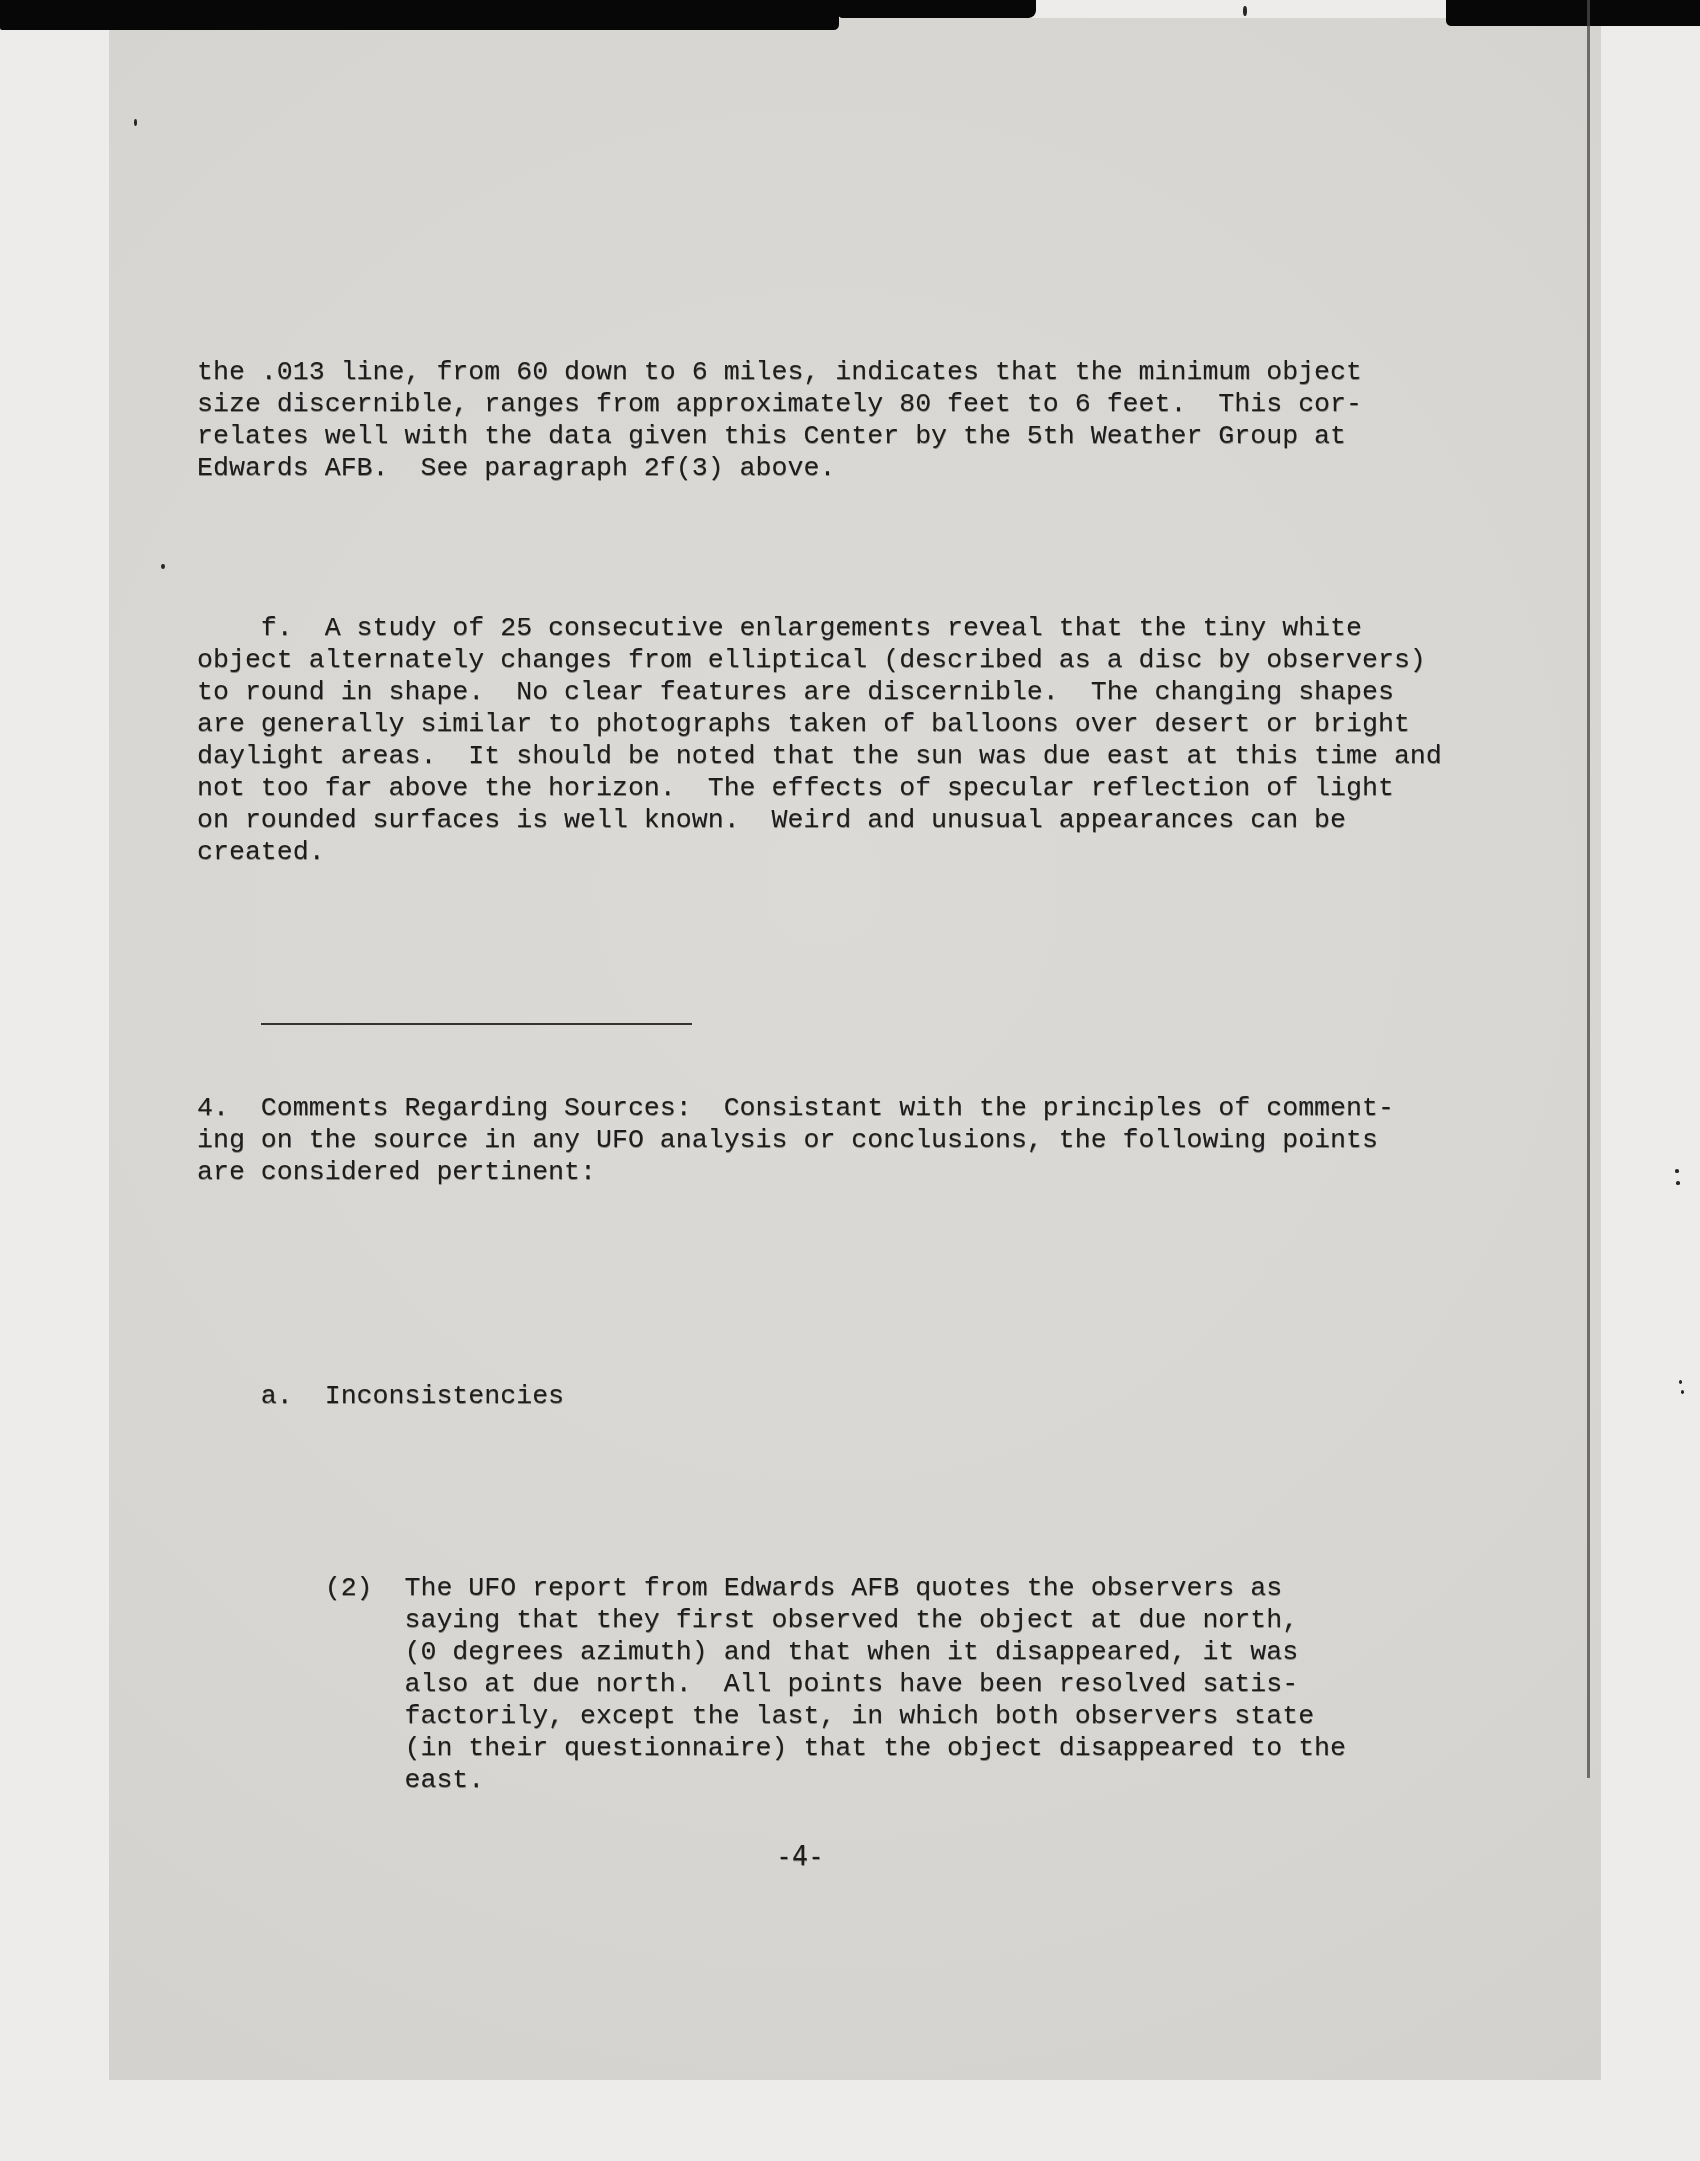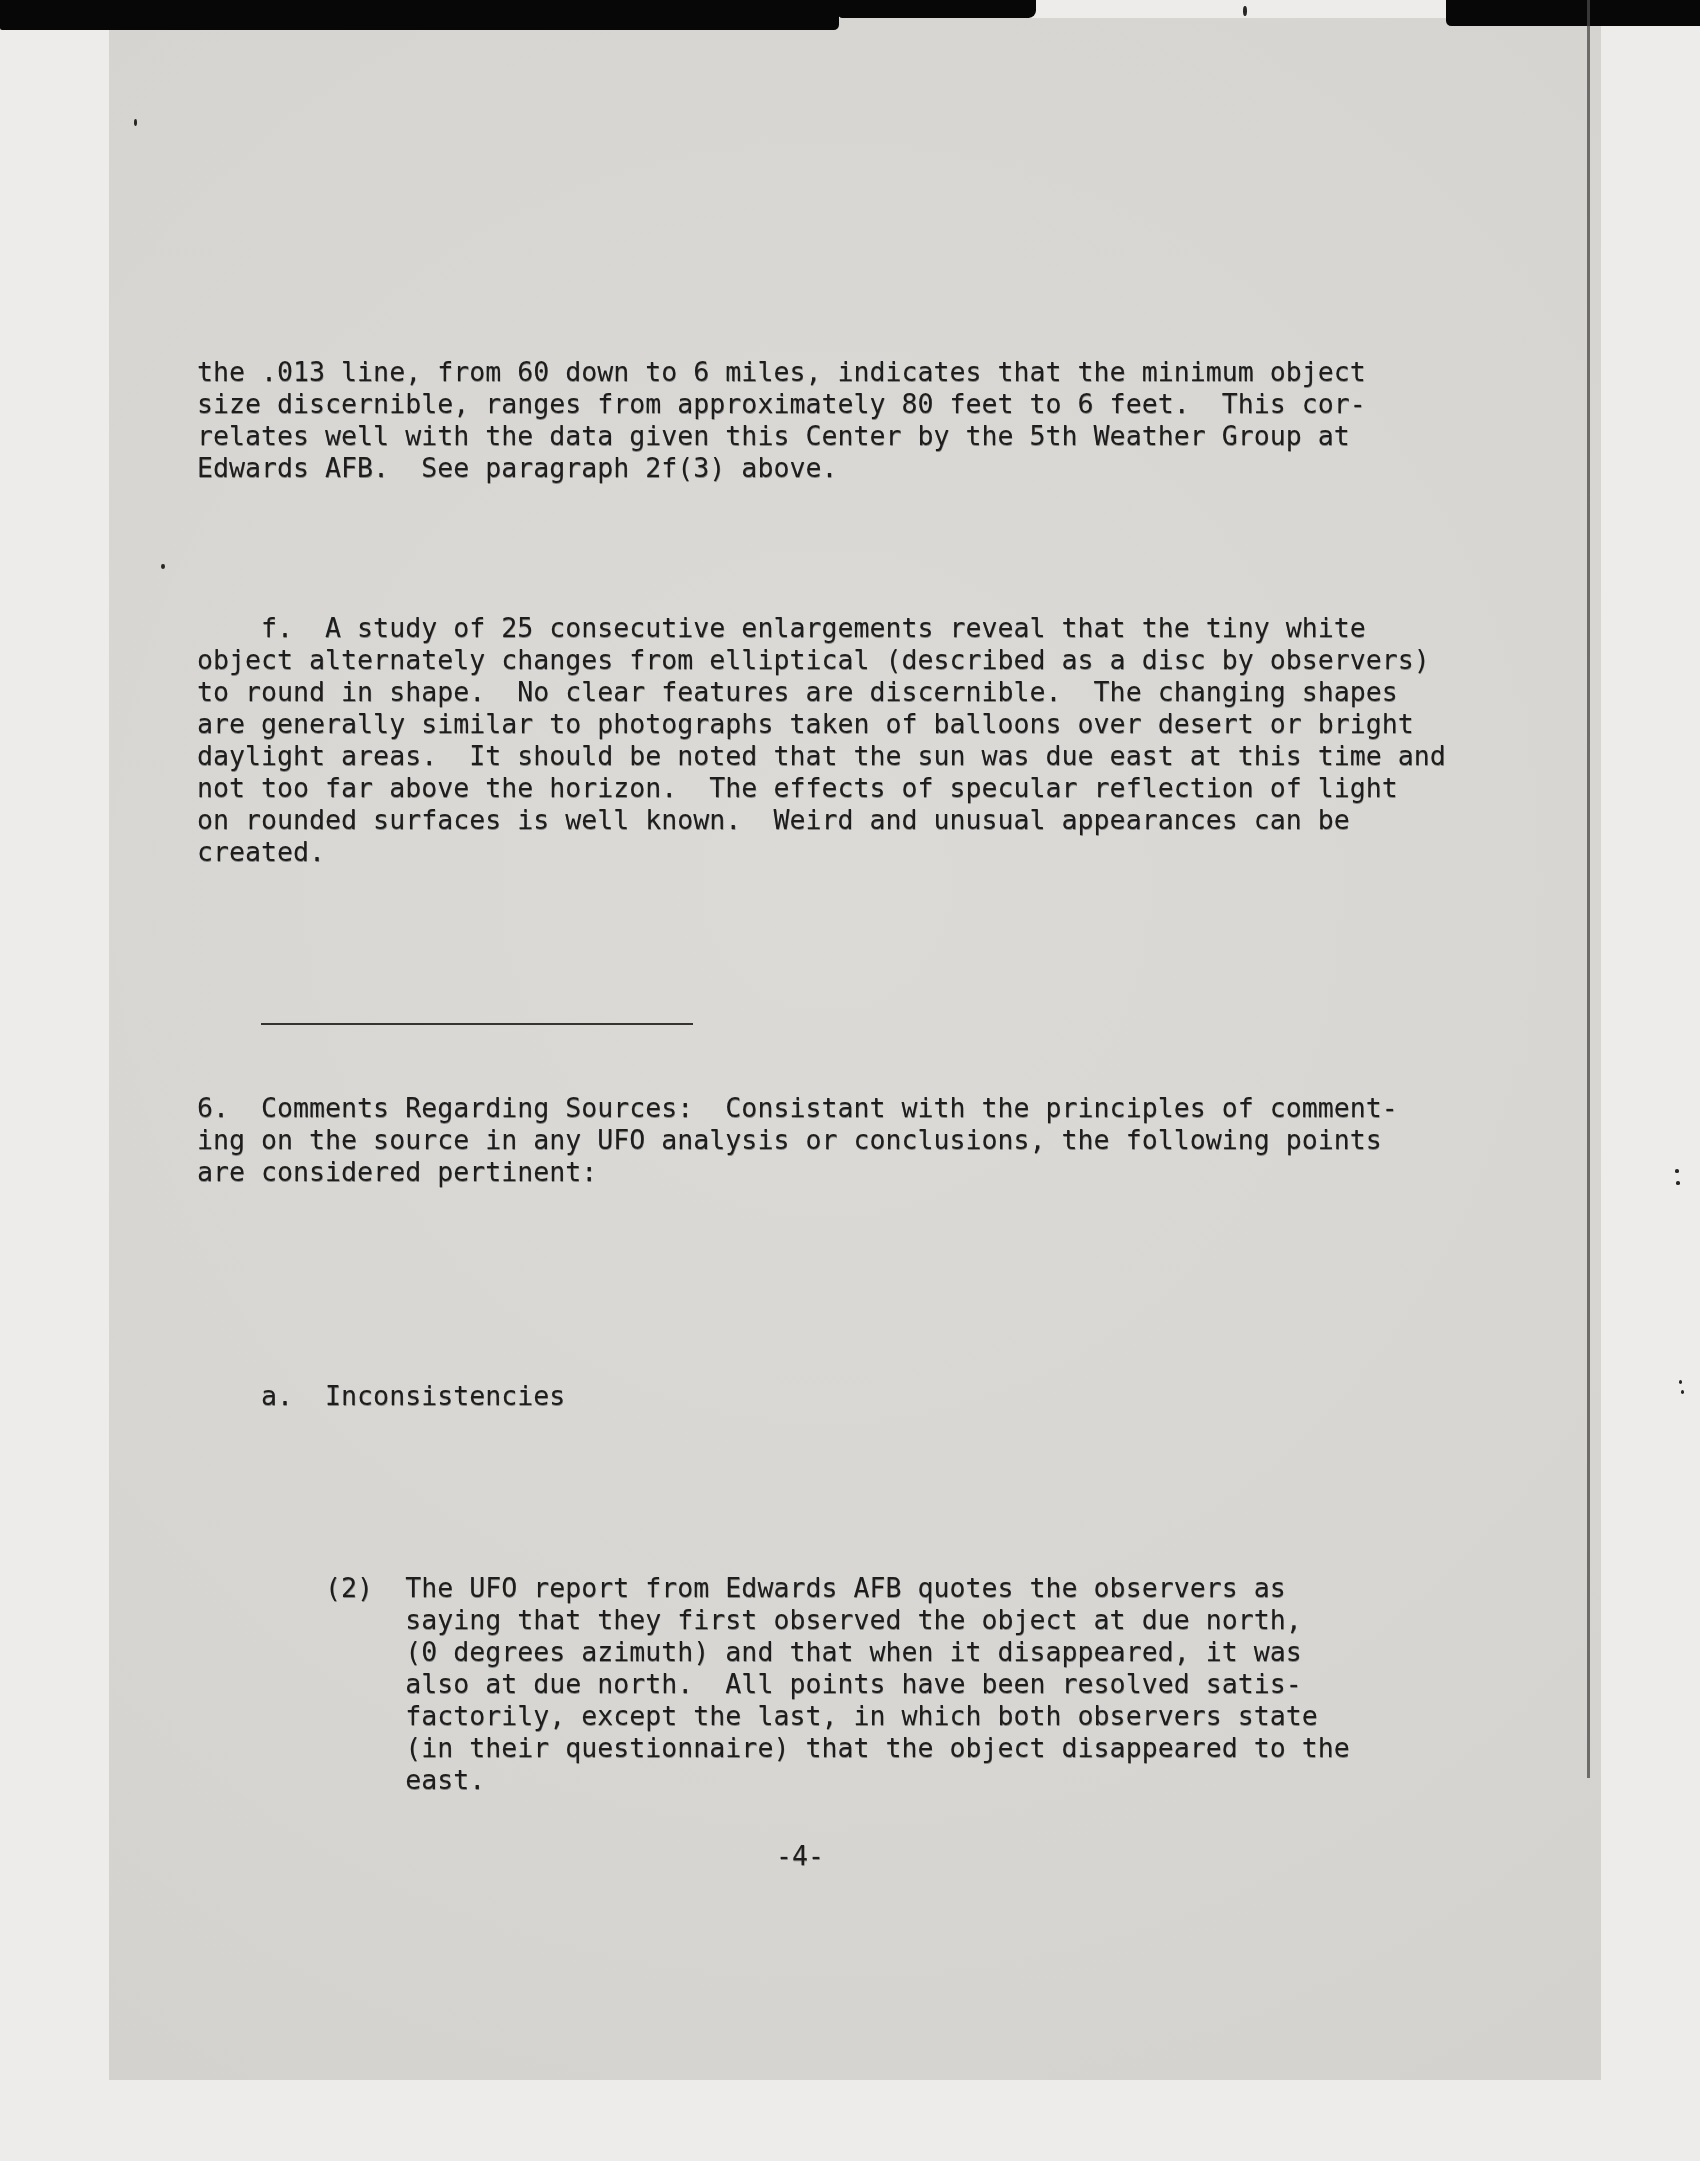--- a/index.html
+++ b/index.html
@@ -20,21 +20,21 @@
   .bar3{left:1446px;top:0;width:255px;height:25.5px;border-radius:0 0 0 5.3px;}
   .edge-line{position:absolute;left:1587px;top:0;width:2.7px;height:1778px;background:#4a4a47;opacity:.75;}
   .speck{position:absolute;background:#262624;border-radius:50%;}
 
   .content{
     position:absolute;left:197px;top:260px;width:1339px;
     font-size:26.6px;line-height:32px;color:#1d1d1d;
     white-space:pre;letter-spacing:0;
     text-shadow:0.3px 0.5px 0.4px rgba(25,25,25,0.42);
   }
-  .para{position:relative;margin:0 0 32px 0;}
+  .para{position:relative;margin:0 0 32px 0;font-family:Liberation Mono, monospace;}
   .para:last-child{margin-bottom:4px;}
   .ul{position:absolute;height:2.1px;background:#1d1d1d;opacity:.88;}
   .ul-s4{left:4ch;top:26.6px;width:27ch;}
   .ul-a1{left:16ch;top:90px;width:10ch;}
 
   .pageno{
     position:absolute;left:197px;top:1840px;width:1206px;text-align:center;
     font-size:26.6px;color:#1d1d1d;text-shadow:0.3px 0.5px 0.4px rgba(25,25,25,0.42);
   }
 </style>
@@ -69,21 +69,21 @@
 object alternately changes from elliptical (described as a disc by observers)
 to round in shape.  No clear features are discernible.  The changing shapes
 are generally similar to photographs taken of balloons over desert or bright
 daylight areas.  It should be noted that the sun was due east at this time and
 not too far above the horizon.  The effects of specular reflection of light
 on rounded surfaces is well known.  Weird and unusual appearances can be
 created.</div>
 
     <div class="para">
       <span class="ul ul-s4"></span>
-      <div>6.  Comments Regarding Sources:  Consistant with the principles of comment-
+      <div>4.  Comments Regarding Sources:  Consistant with the principles of comment-
 ing on the source in any UFO analysis or conclusions, the following points
 are considered pertinent:</div>
     </div>
 
     <div class="para">    a.  Inconsistencies</div>
 
 
     <div class="para">        (2)  The UFO report from Edwards AFB quotes the observers as
              saying that they first observed the object at due north,
              (0 degrees azimuth) and that when it disappeared, it was

